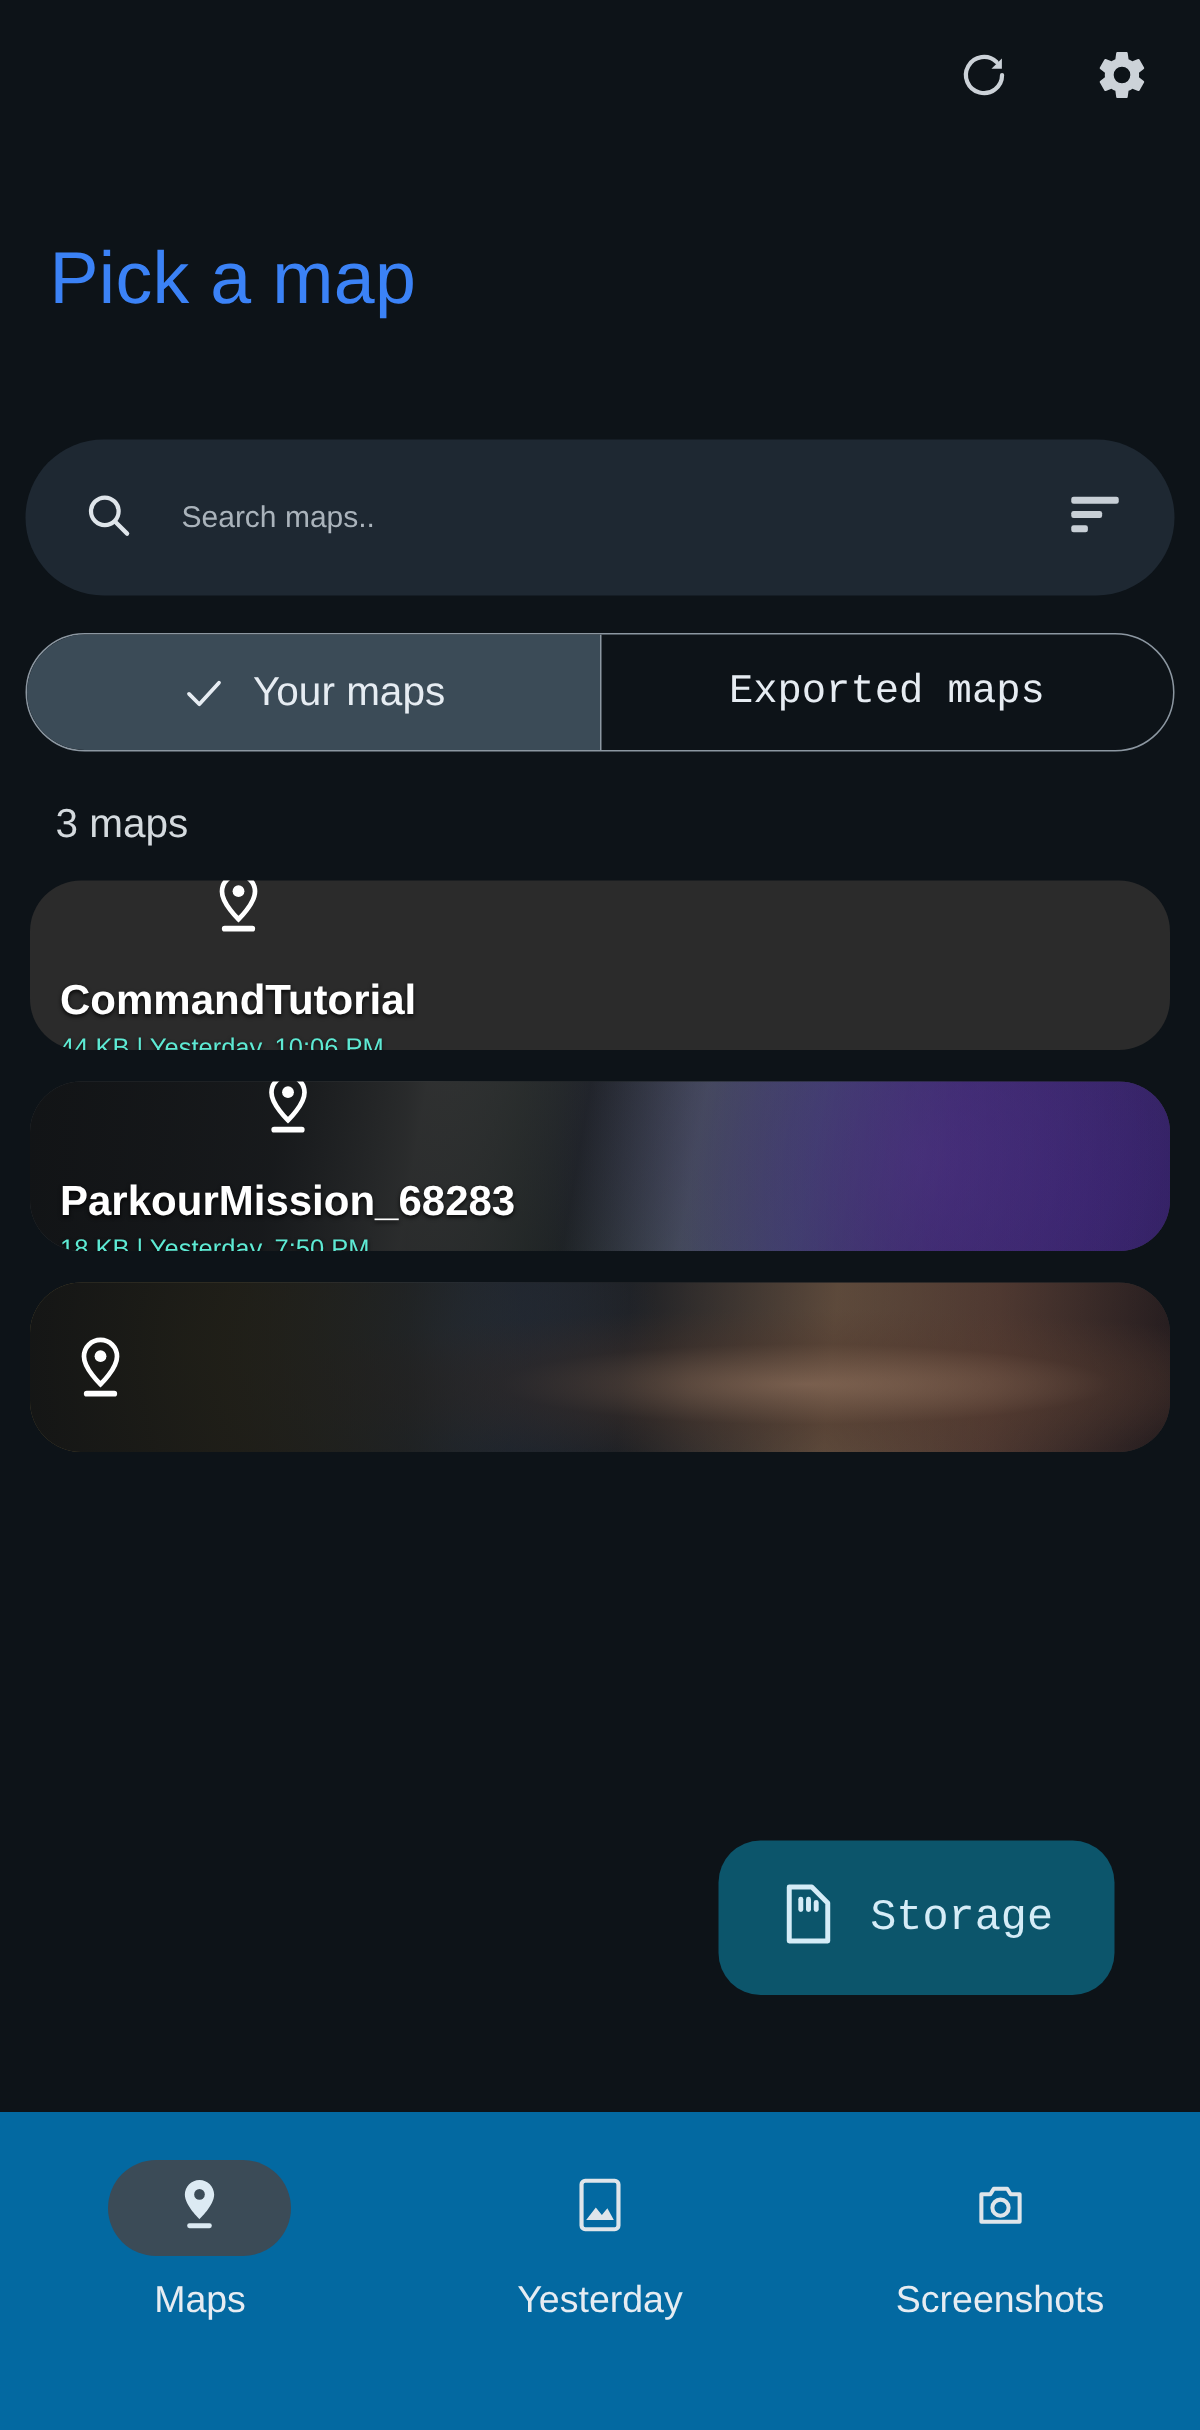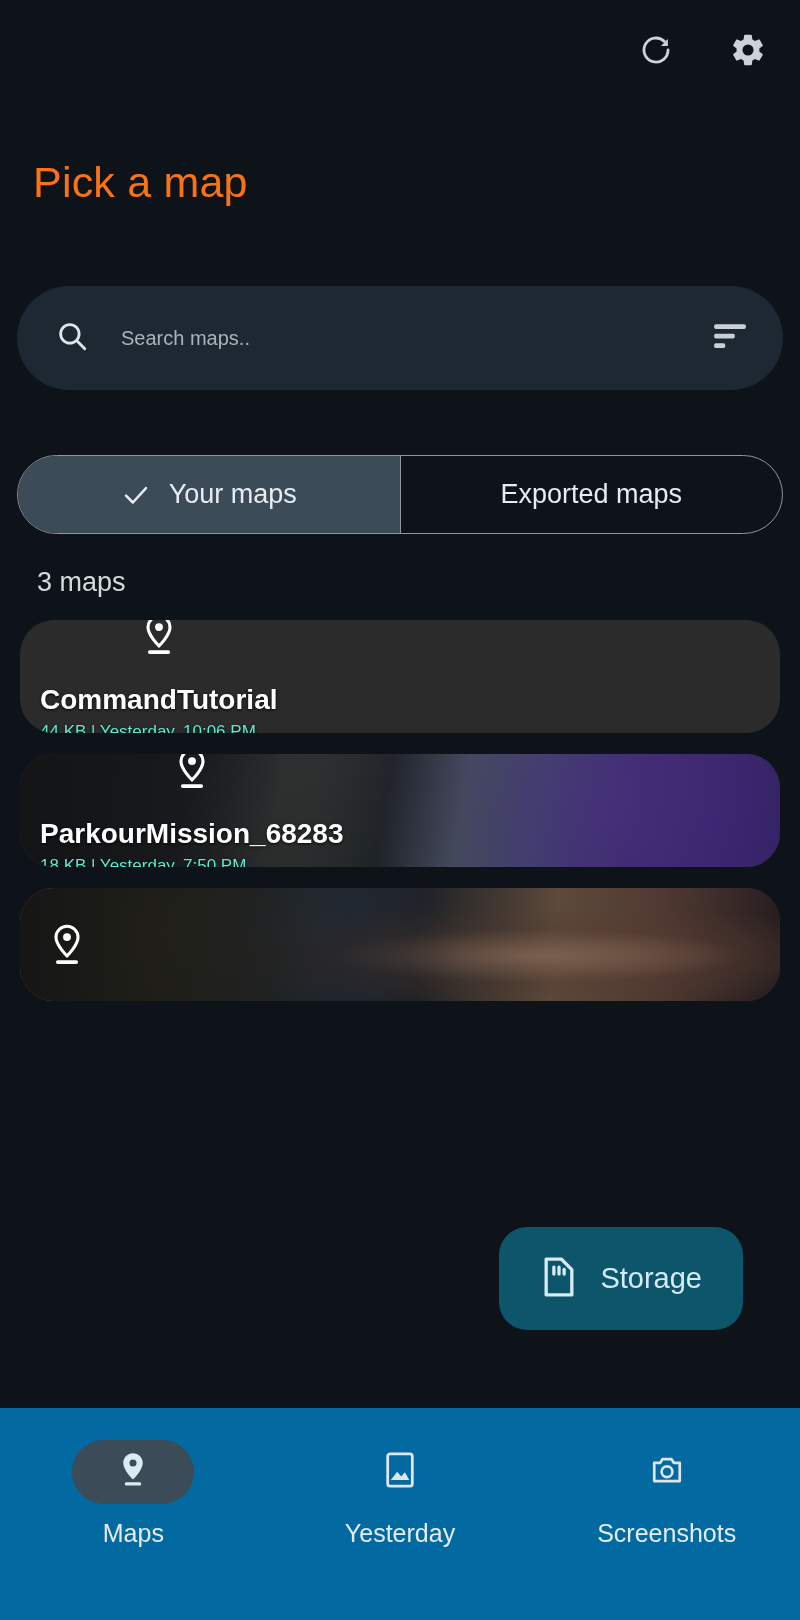--- a/index.html
+++ b/index.html
@@ -31,23 +31,23 @@
   }
   .icon-btn {
     width: 48px; height: 48px;
     display: flex; align-items: center; justify-content: center;
     cursor: pointer;
   }
   .icon-btn svg { display: block; }
 
   
   .page-title {
-    font-size: 43px;
+    font-size: 49px;
     font-weight: 400;
-    color: #f97316;
+    color: #3b82f6;
     letter-spacing: 0.2px;
     padding: 58px 0 0 33px;
     flex: 0 0 auto;
   }
 
   
   .search-wrap { padding: 79px 17px 0 17px; flex: 0 0 auto; }
   .searchbar {
     height: 104px;
     background: #1e2832;
@@ -64,41 +64,41 @@
     outline: none;
     color: #e3e8ec;
     font-family: "Liberation Sans", sans-serif;
     font-size: 20px;
     padding-left: 32px;
   }
   .search-input::placeholder { color: #aab3bb; }
 
   
   .segmented {
-    margin: 65px 17px 0 17px;
+    margin: 25px 17px 0 17px;
     height: 79px;
     display: flex;
     border: 1px solid #8c97a1;
     border-radius: 40px;
     overflow: hidden;
     flex: 0 0 auto;
   }
   .seg {
     flex: 1;
     display: flex;
     align-items: center;
     justify-content: center;
     gap: 18px;
     font-size: 27px;
     color: #e6ecf2;
     cursor: pointer;
     background: transparent;
   }
   .seg.active { background: #3b4b57; }
-  .seg + .seg { border-left: 1px solid #8c97a1; }
+  .seg + .seg { border-left: 1px solid #8c97a1; font-family: Liberation Mono, monospace; }
   .seg-check { display: flex; align-items: center; }
 
   
   .count {
     font-size: 27px;
     color: #d4dade;
     padding: 33px 0 0 37px;
     flex: 0 0 auto;
   }
 
@@ -176,20 +176,21 @@
   }
   .fab {
     background: #0c556b;
     border-radius: 28px;
     height: 103px;
     display: flex;
     align-items: center;
     gap: 22px;
     padding: 0 41px;
     cursor: pointer;
+    font-family: Liberation Mono, monospace;
   }
   .fab-label {
     font-size: 29px;
     color: #d5ecf7;
   }
 
   
   .bottomnav {
     height: 212px;
     background: #0369a1;

